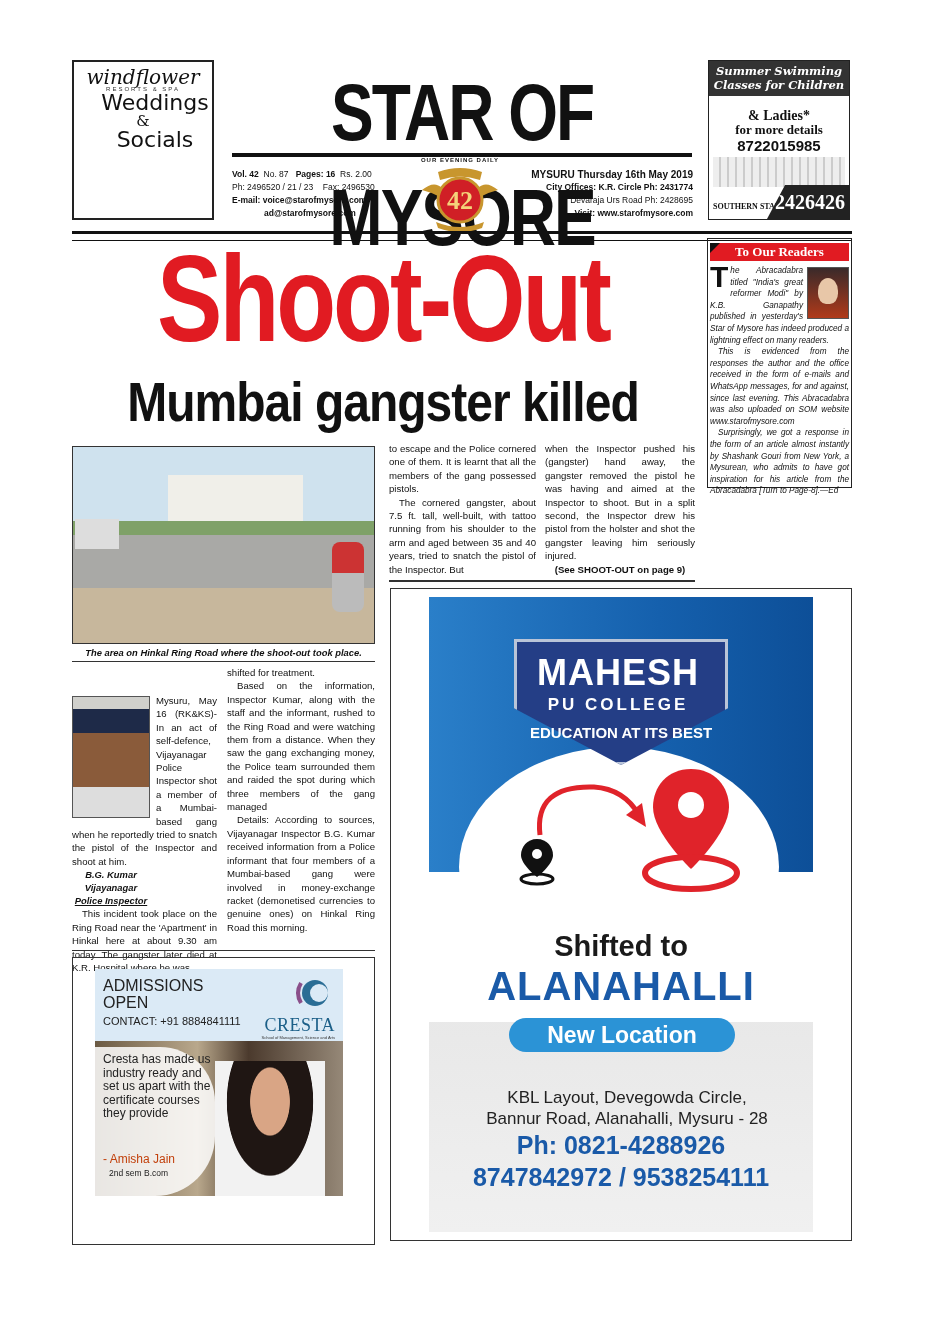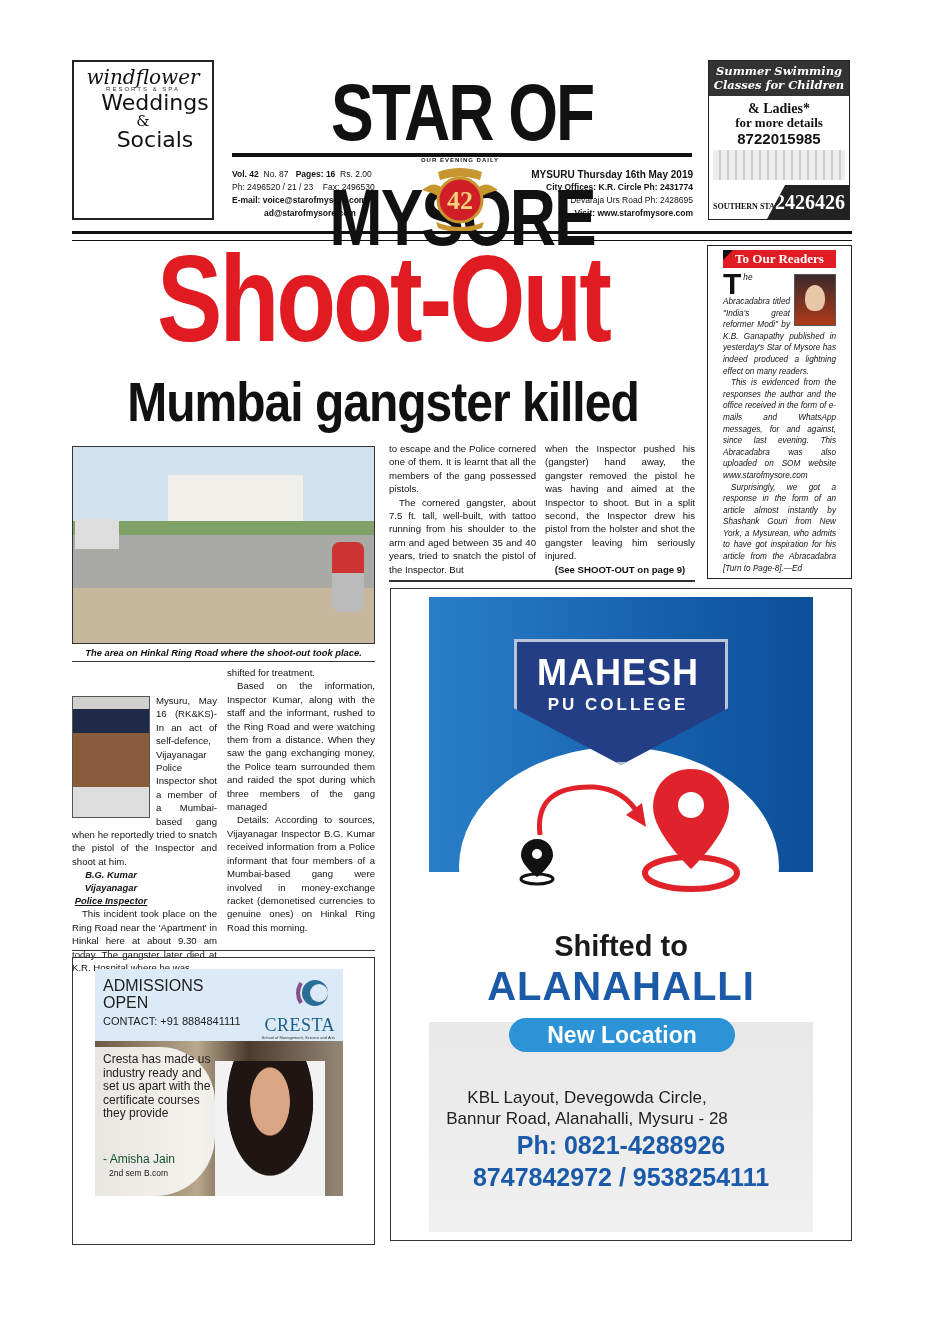--- a/index.html
+++ b/index.html
@@ -19,37 +19,37 @@
   #masthead-rule { left:232px; top:153px; width:460px; height:4px; background:#111; }
   #tagline { left:400px; top:157px; width:120px; text-align:center; font-size:6px; font-weight:bold; letter-spacing:1px; }
   #info-left { left:232px; top:168px; width:170px; font-size:8.5px; line-height:13px; }
   #info-left b { font-weight:bold; }
   #info-right { left:530px; top:168px; width:163px; text-align:right; font-size:8.5px; line-height:13px; }
   #anniv-logo { left:420px; top:162px; width:80px; height:72px; }
 
   
   #ad-swim { left:708px; top:60px; width:142px; height:160px; border:1px solid #222; box-sizing:border-box; background:#fff; }
   #ad-swim .hd { background:#333; color:#fff; font-family:"DejaVu Serif", serif; font-style:italic; font-weight:bold; font-size:11.5px; line-height:14px; text-align:center; padding:3px 0 4px; }
-  #ad-swim .l1 { text-align:center; font-family:"Liberation Serif", serif; font-weight:bold; font-size:14px; line-height:15px; margin-top:5px; }
+  #ad-swim .l1 { text-align:center; font-family:"Liberation Serif", serif; font-weight:bold; font-size:14px; line-height:15px; margin-top:12px; }
   #ad-swim .l2 { text-align:center; font-family:"Liberation Serif", serif; font-weight:bold; font-size:13px; line-height:14px; }
   #ad-swim .ph { text-align:center; font-weight:bold; font-size:15px; line-height:18px; }
   #ad-swim .pool { height:30px; margin:2px 4px; background:repeating-linear-gradient(90deg,#eee 0 6px,#ccc 6px 8px); }
   #ad-swim .foot { position:absolute; left:0; right:0; bottom:0; height:34px; }
   #ad-swim .foot .ss { position:absolute; left:4px; bottom:8px; font-family:"Liberation Serif", serif; font-size:8px; font-weight:bold; }
   #ad-swim .foot .num { position:absolute; right:0; bottom:0; width:82px; height:34px; background:#222; color:#fff; font-family:"Liberation Serif", serif; font-weight:bold; font-size:20px; line-height:34px; text-align:right; padding-right:4px; box-sizing:border-box; clip-path:polygon(22% 0,100% 0,100% 100%,0 100%); }
 
   .double-rule { height:6px; border-top:3px solid #111; border-bottom:1px solid #111; }
   #rule-top { left:72px; top:231px; width:780px; }
 
   
   #headline { left:72px; top:236px; width:622px; text-align:center; color:#e11b22; font-weight:bold; font-size:98px; line-height:100px; letter-spacing:-3px; transform:scaleY(1.25); transform-origin:top; }
   #subhead { left:72px; top:368px; width:622px; text-align:center; font-weight:bold; font-size:48px; line-height:60px; letter-spacing:-1px; transform:scaleY(1.15); transform-origin:top; }
 
   
-  #readers-box { left:707px; top:245px; width:145px; height:334px; border:1.5px solid #222; box-sizing:border-box; padding:4px 15px; font-size:8.2px; line-height:11.6px; font-style:italic; text-align:justify; }
+  #readers-box { left:707px; top:238px; width:145px; height:250px; border:1.5px solid #222; box-sizing:border-box; padding:4px 2px; font-size:8.2px; line-height:11.6px; font-style:italic; text-align:justify; }
   #readers-box .tag { background:#e11b22; color:#fff; font-family:"Liberation Serif", serif; font-style:normal; font-weight:bold; font-size:13px; text-align:center; line-height:18px; margin-bottom:4px; position:relative; }
   #readers-box .tag::before { content:""; position:absolute; left:0; top:0; border-top:10px solid #111; border-right:10px solid transparent; }
   #readers-box .drop { float:left; font-size:30px; line-height:24px; font-weight:bold; font-style:normal; margin-right:2px; }
   #readers-box .thumb { float:right; width:40px; height:50px; margin:2px 0 2px 4px; background:linear-gradient(#3a2a2a,#b03a1a); border:1px solid #555; position:relative; }
   #readers-box .thumb::after { content:""; position:absolute; left:10px; top:10px; width:20px; height:26px; border-radius:50% 50% 40% 40%; background:#e8c7a8; }
   #readers-box p { margin:0 0 0 0; text-indent:8px; }
 
   
   #main-photo { left:72px; top:446px; width:303px; height:198px; border:1px solid #333; box-sizing:border-box; background:linear-gradient(#cfe2ee 0 38%, #7fa168 38% 45%, #a9a9a6 45% 72%, #c7b79c 72%); overflow:hidden; }
   #main-photo .bldg { position:absolute; left:95px; top:28px; width:135px; height:46px; background:#f0efe9; }
@@ -77,41 +77,41 @@
   #ad-cresta { position:absolute; left:22px; top:11px; width:248px; height:227px; background:#dbeaf6; overflow:hidden; }
   #ad-cresta .hd1 { position:absolute; left:8px; top:8px; font-size:16px; line-height:17px; color:#222; }
   #ad-cresta .contact { position:absolute; left:8px; top:46px; font-size:11px; color:#222; }
   #ad-cresta .logo { position:absolute; right:10px; top:8px; width:40px; height:34px; }
   #ad-cresta .cname { position:absolute; right:8px; top:46px; font-family:"Liberation Serif", serif; font-size:18px; color:#1b5f88; letter-spacing:0.5px; }
   #ad-cresta .csub { position:absolute; right:8px; top:66px; font-size:4px; color:#333; }
   #ad-cresta .photo { position:absolute; left:0; top:72px; width:256px; height:155px; background:linear-gradient(90deg,#6b5a43,#b9a88c 40%,#4b3a2d 60%,#9c8f7e); }
   #ad-cresta .woman { position:absolute; left:120px; top:92px; width:110px; height:135px; background:radial-gradient(ellipse at 50% 30%, #d9a585 0 25%, #1f1613 26% 55%, #f2f2f2 56%); }
   #ad-cresta .bubble { position:absolute; left:0; top:78px; width:120px; height:149px; background:rgba(255,255,255,0.85); border-radius:0 55px 60px 0; }
   #ad-cresta .quote { position:absolute; left:8px; top:84px; width:110px; font-size:12px; line-height:13.5px; color:#222; }
-  #ad-cresta .who { position:absolute; left:8px; top:184px; font-size:12px; line-height:13px; color:#14532d; }
+  #ad-cresta .who { position:absolute; left:8px; top:184px; font-size:12px; line-height:13px; color:#c2410c; }
   #ad-cresta .who2 { position:absolute; left:14px; top:199px; font-size:8.5px; color:#222; }
 
   
   #ad-mahesh-frame { left:390px; top:588px; width:462px; height:653px; border:1px solid #333; box-sizing:border-box; }
   #ad-mahesh { position:absolute; left:38px; top:8px; width:384px; height:635px; background:linear-gradient(#d9d9d9,#f0f0f0); overflow:hidden; }
   #ad-mahesh .blue { position:absolute; left:0; top:0; width:384px; height:330px; background:linear-gradient(90deg,#2a7fc9,#1560ad 60%,#0d4f98); }
   #ad-mahesh .oval { position:absolute; left:30px; top:150px; width:320px; height:240px; background:#fff; border-radius:50%; }
   #ad-mahesh .white-band { position:absolute; left:0; top:275px; width:384px; height:150px; background:#fff; }
   #ad-mahesh .shield { position:absolute; left:85px; top:42px; width:208px; height:120px; background:#243e86; border:3px solid #b9c4d8; clip-path:polygon(0 0,100% 0,100% 55%,50% 100%,0 55%); }
   #ad-mahesh .m1 { position:absolute; left:85px; top:55px; width:208px; text-align:center; color:#fff; font-weight:bold; font-size:36px; letter-spacing:1px; }
   #ad-mahesh .m2 { position:absolute; left:85px; top:98px; width:208px; text-align:center; color:#fff; font-weight:bold; font-size:17px; letter-spacing:3px; }
   #ad-mahesh .m3 { position:absolute; left:0; top:127px; width:384px; text-align:center; color:#fff; font-weight:bold; font-size:15px; }
   #ad-mahesh .pin-red { position:absolute; left:212px; top:168px; width:100px; height:130px; }
   #ad-mahesh .pin-black { position:absolute; left:88px; top:240px; width:40px; height:50px; }
   #ad-mahesh .arrow { position:absolute; left:105px; top:178px; width:115px; height:70px; }
   #ad-mahesh .shifted { position:absolute; left:0; top:333px; width:384px; text-align:center; color:#1a1a1a; font-weight:bold; font-size:29px; }
   #ad-mahesh .place { position:absolute; left:0; top:367px; width:384px; text-align:center; color:#1a5aa8; font-weight:bold; font-size:40px; letter-spacing:1px; }
   #ad-mahesh .pill { position:absolute; left:80px; top:421px; width:226px; height:34px; border-radius:17px; background:#2b93d6; color:#fff; text-align:center; font-weight:bold; font-size:23px; line-height:34px; }
   #ad-mahesh .campus { position:absolute; left:0; top:458px; width:384px; text-align:center; color:#1a5aa8; font-weight:bold; font-size:24px; }
-  #ad-mahesh .addr { position:absolute; left:0; top:490px; width:316px; text-align:center; color:#222; font-size:17px; line-height:21px; }
+  #ad-mahesh .addr { position:absolute; left:0; top:490px; width:316px; text-align:center; color:#222; font-size:17px; line-height:21px;padding-left:40px; }
   #ad-mahesh .ph1 { position:absolute; left:0; top:534px; width:384px; text-align:center; color:#1a5aa8; font-weight:bold; font-size:25px; }
   #ad-mahesh .ph2 { position:absolute; left:0; top:566px; width:384px; text-align:center; color:#1a5aa8; font-weight:bold; font-size:25px; }
 </style>
 </head>
 <body>
 
 <div id="ad-windflower" class="abs">
   <div class="brand">windflower</div>
   <div class="brand-sub">RESORTS &amp; SPA</div>
   <div class="big">Weddings</div>
@@ -238,20 +238,21 @@
 </div>
 
 <div id="ad-mahesh-frame" class="abs">
   <div id="ad-mahesh">
     <div class="blue"></div>
     <div class="oval"></div>
     <div class="white-band"></div>
     <div class="shield"></div>
     <div class="m1">MAHESH</div>
     <div class="m2">PU COLLEGE</div>
+    <div class="m3">EDUCATION AT ITS BEST</div>
     <svg class="arrow" viewBox="0 0 115 70">
       <path d="M6 60 Q0 10 60 12 Q90 14 105 40" stroke="#e0232a" stroke-width="5" fill="none"></path>
       <path d="M92 40 L112 52 L108 28Z" fill="#e0232a"></path>
     </svg>
     <svg class="pin-black" viewBox="0 0 40 50">
       <path d="M20 2 C10 2 4 10 4 18 C4 28 20 40 20 40 C20 40 36 28 36 18 C36 10 30 2 20 2Z" fill="#111"></path>
       <circle cx="20" cy="17" r="5" fill="#fff"></circle>
       <ellipse cx="20" cy="42" rx="16" ry="5" stroke="#111" stroke-width="3" fill="none"></ellipse>
     </svg>
     <svg class="pin-red" viewBox="0 0 100 130">

